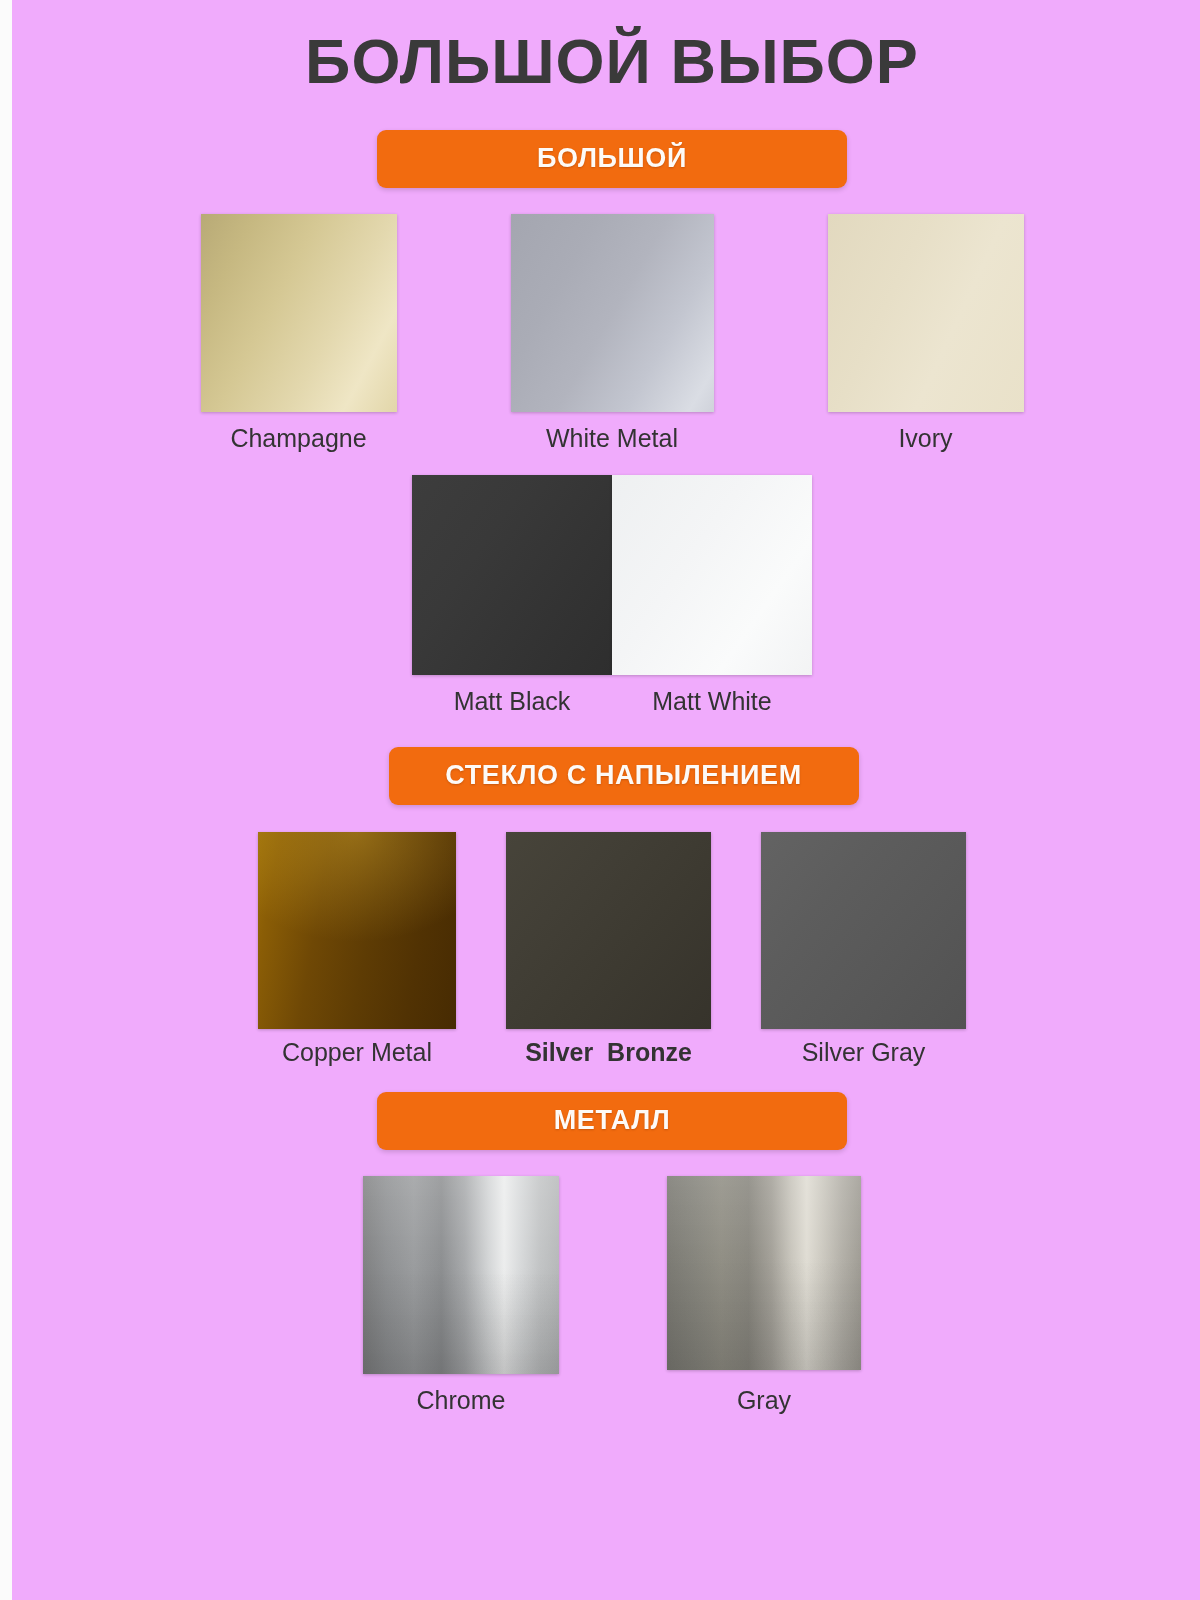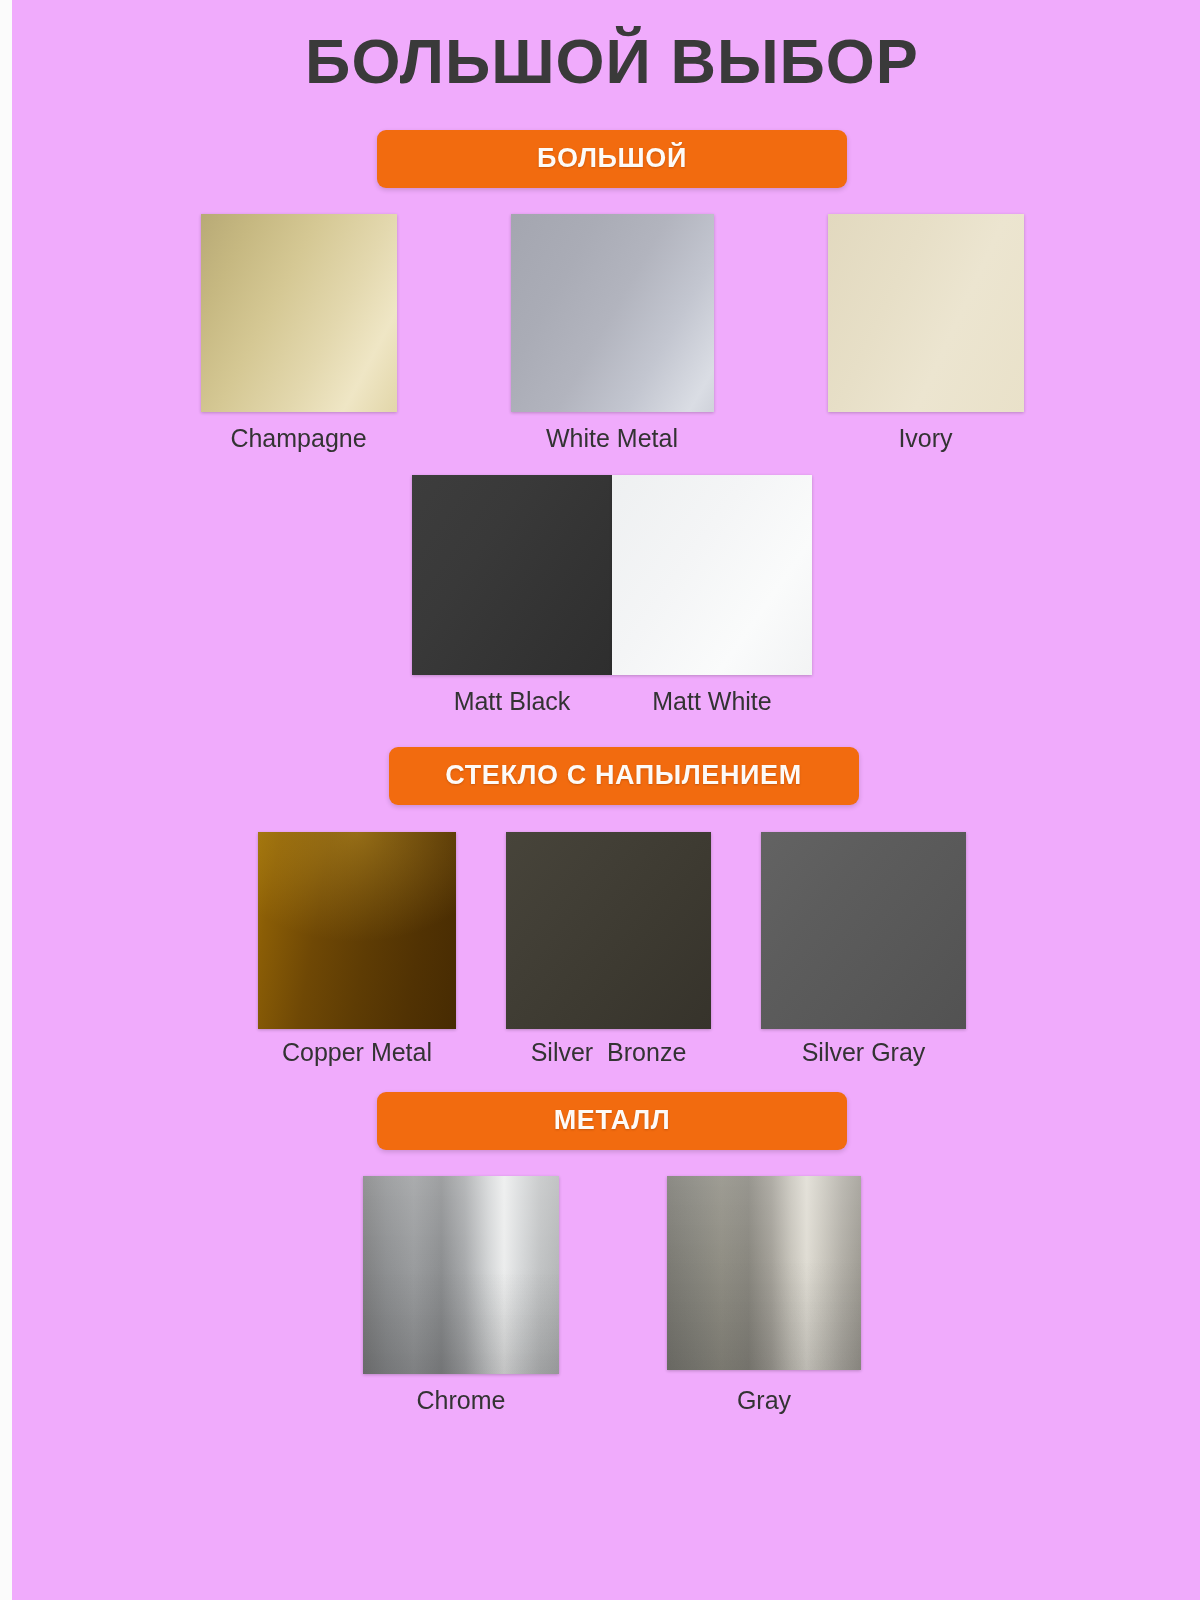--- a/index.html
+++ b/index.html
@@ -161,21 +161,21 @@
     </div>
   </div>
 
   <div class="row" style="margin-top:27px; gap:50px;">
     <div class="cell">
       <div class="swatch m-coppermetal" style="width:198px;height:197px;"></div>
       <div class="label" style="margin-top:11px;">Copper Metal</div>
     </div>
     <div class="cell">
       <div class="swatch m-silverbronze" style="width:205px;height:197px;"></div>
-      <div class="label" style="margin-top:11px;">Silver  Bronze</div>
+      <div class="label" style="margin-top:11px;font-weight:bold;">Silver  Bronze</div>
     </div>
     <div class="cell">
       <div class="swatch m-silvergray" style="width:205px;height:197px;"></div>
       <div class="label" style="margin-top:11px;">Silver Gray</div>
     </div>
   </div>
 
   <div class="badge-wrap" style="margin-top:27px;">
     <div class="badge">
       <span class="badge-label">МЕТАЛЛ</span>

